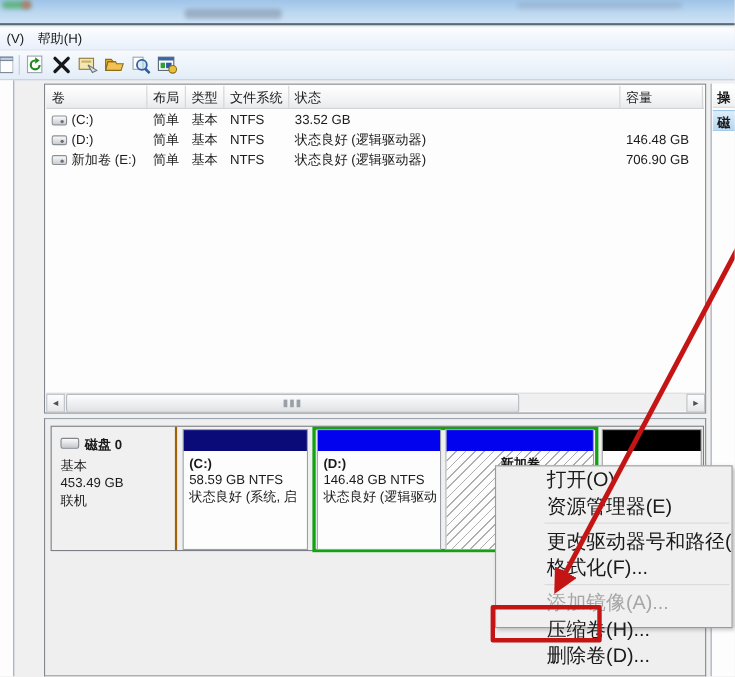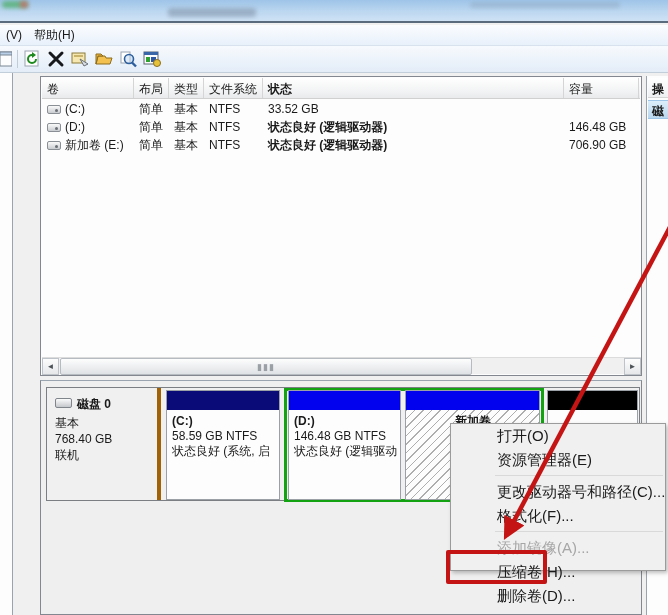--- a/index.html
+++ b/index.html
@@ -29,21 +29,21 @@
   
   .left-strip { left:0; top:73px; width:13px; height:542px; background:#fdfdfd; border-right:1px solid #9aa4b0; }
 
   
   .top-pane { left:40px; top:76px; width:602px; height:300px; background:#fdfdfd; border:1px solid #828790; }
   .vhead { position:absolute; top:1px; left:1px; right:1px; height:21px; display:flex;
     background:linear-gradient(#ffffff,#f1f2f3 70%,#e9eaeb); border-bottom:1px solid #d0d0d0; }
   .vhead .cell { padding:3px 5px 0 5px; border-right:1px solid #d5d5d5; overflow:hidden; white-space:nowrap; }
   .vrow { position:absolute; left:1px; height:18px; display:flex; align-items:center; white-space:nowrap; }
   .vrow .cell { padding:0 5px; overflow:hidden; white-space:nowrap; height:18px; line-height:18px; }
-  .c-vol{width:92px;} .c-lay{width:35px;} .c-typ{width:35px;} .c-fs{width:59px;} .c-st{width:301px;font-weight:bold;} .c-cap{width:75px;}
+  .c-vol{width:92px;} .c-lay{width:35px;} .c-typ{width:35px;} .c-fs{width:59px;} .c-st{width:301px;} .c-cap{width:75px;}
   .drive-ico { display:inline-block; width:14px; height:9px; background:linear-gradient(#fafafa,#c9ccd0);
     border:1px solid #8a8f96; border-radius:2px; margin-right:4px; vertical-align:-1px; position:relative; }
   .drive-ico:after { content:""; position:absolute; right:2px; top:3px; width:3px; height:3px; background:#6a6f76; border-radius:50%; }
 
   
   .hscroll { position:absolute; left:1px; bottom:1px; width:599px; height:17px; background:#f0f0f0; border-top:1px solid #dcdcdc; }
   .sb-btn { position:absolute; top:0; width:17px; height:17px; background:linear-gradient(#fdfdfd,#e5e7e9);
     border:1px solid #bdc3c9; display:flex; align-items:center; justify-content:center; font-size:8px; color:#4d5257; }
   .sb-thumb { position:absolute; left:18px; top:0; width:412px; height:17px;
     background:linear-gradient(#fdfdfd,#dfe2e5); border:1px solid #b5bbc1; border-radius:2px;
@@ -52,39 +52,39 @@
   
   .actions-pane { left:646px; top:76px; width:22px; height:539px; background:#fdfdfd; border-left:1px solid #9aa4b0; }
   .ap-head { position:absolute; left:1px; top:2px; width:21px; height:20px; padding:3px 0 0 4px; font-weight:bold;
     background:linear-gradient(#ffffff,#eef0f2); border-bottom:1px solid #d5d5d5; }
   .ap-item { position:absolute; left:1px; top:24px; width:21px; height:19px; padding:2px 0 0 4px; font-weight:bold;
     background:linear-gradient(#dceefb,#b9d7ef); border-top:1px solid #9cc5e8; border-bottom:1px solid #9cc5e8; }
 
   
   .bottom-pane { left:40px; top:380px; width:602px; height:235px; background:#efefef; border:1px solid #828790; border-top:1px solid #9aa4b0; }
   .disk-row { position:absolute; left:5px; top:6px; width:594px; height:114px; border:1px solid #7b7f84; background:#f0f0f0; }
-  .disk-info { position:absolute; left:0; top:0; width:114px; height:112px; border-right:4px solid #a16207; padding:8px 6px 0 8px; }
+  .disk-info { position:absolute; left:0; top:0; width:114px; height:112px; border-right:2px solid #a16207; padding:8px 6px 0 8px; }
   .disk-info .t1 { font-weight:bold; margin-bottom:3px; }
   .disk-info div { line-height:16px; }
   .disk-ico { display:inline-block; width:17px; height:10px; background:linear-gradient(#fbfbfb,#c5c8cc);
     border:1px solid #80858c; border-radius:2px; margin-right:5px; vertical-align:0px; }
 
   .part { position:absolute; top:2px; height:110px; background:#fdfdfd; border:1px solid #9aa0a6; }
   .part .bar { position:absolute; left:0; top:0; right:0; height:19px; }
   .part .body { position:absolute; left:0; top:19px; right:0; bottom:0; padding:4px 2px 0 5px; overflow:hidden; }
   .part .body div { line-height:15px; white-space:nowrap; }
   .part .t { font-weight:bold; }
   .ext-frame { position:absolute; left:237px; top:0; width:260px; height:114px; border:3px solid #12a212; }
   .hatch .body { background:
     repeating-linear-gradient(135deg, rgba(110,110,110,.55) 0 1px, rgba(0,0,0,0) 1px 6px), #fdfdfd; }
   .hatch .body div { text-shadow:0 0 2px #fff, 0 0 2px #fff;margin-left:44px; }
 
   
   .ctx { left:450px; top:423px; width:216px; height:148px; background:#f0f0f0;
-    border:1px solid #9b9b9b; box-shadow:2px 2px 4px rgba(0,0,0,.25); z-index:10; font-size:15px; }
+    border:1px solid #9b9b9b; box-shadow:2px 2px 4px rgba(0,0,0,.25); z-index:10; font-size:18px; }
   .ctx .mi { height:24px; line-height:24px; padding-left:46px; white-space:nowrap; overflow:hidden; }
   .ctx .mi.disabled { color:#a6a6a6; }
   .ctx .sep { height:1px; background:#d9d9d9; margin:3px 2px 4px 44px; }
 
   .red-box { left:446px; top:550px; width:101px; height:34px; border:4px solid #c41414; border-radius:2px; z-index:11; }
 
   .arrow-layer { left:0; top:0; width:668px; height:615px; z-index:12; pointer-events:none; }
 </style>
 </head>
 <body>
@@ -200,21 +200,21 @@
 <div class="abs actions-pane">
   <div class="ap-head">操</div>
   <div class="ap-item">磁</div>
 </div>
 
 <div class="abs bottom-pane">
   <div class="disk-row">
     <div class="disk-info">
       <div class="t1"><span class="disk-ico"></span><span>磁盘 0</span></div>
       <div>基本</div>
-      <div>768.40 GB</div>
+      <div>453.49 GB</div>
       <div>联机</div>
     </div>
 
     <div class="part" style="left:119px; width:114px;">
       <div class="bar" style="background:#0a0a78"></div>
       <div class="body">
         <div class="t">(C:)</div>
         <div>58.59 GB NTFS</div>
         <div>状态良好 (系统, 启</div>
       </div>

